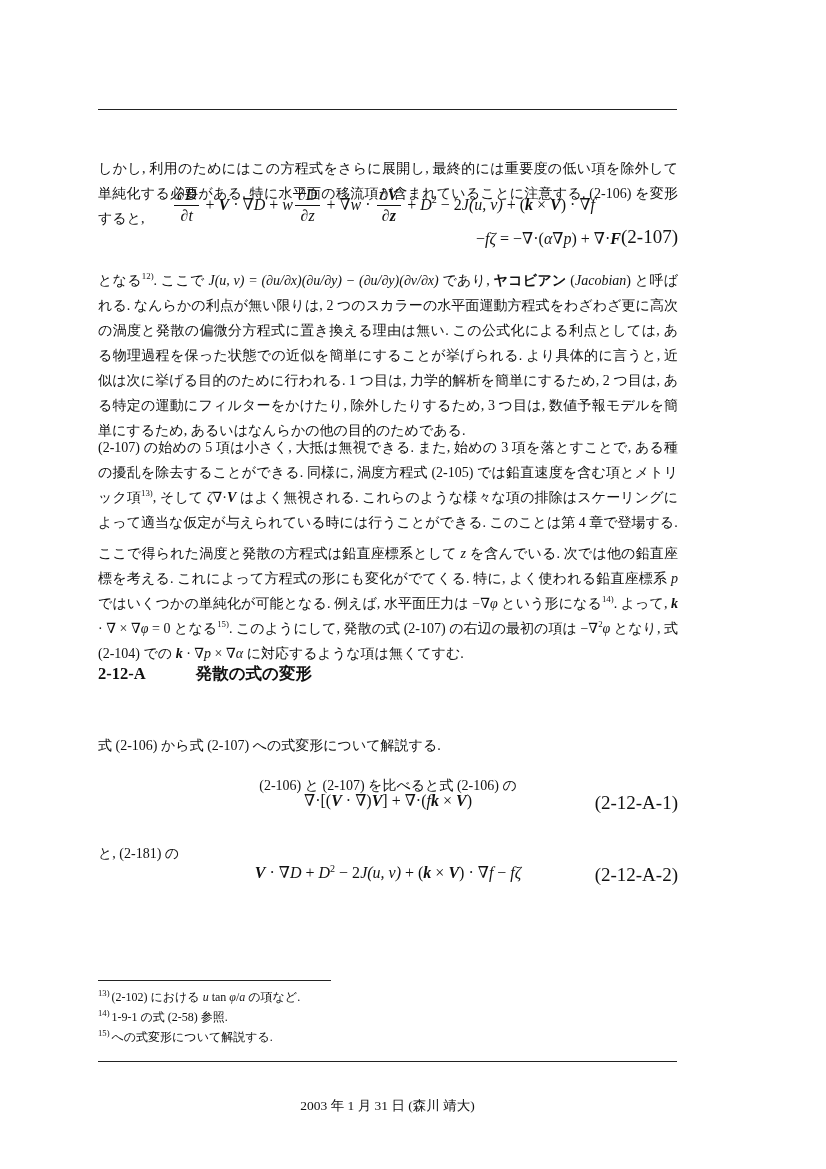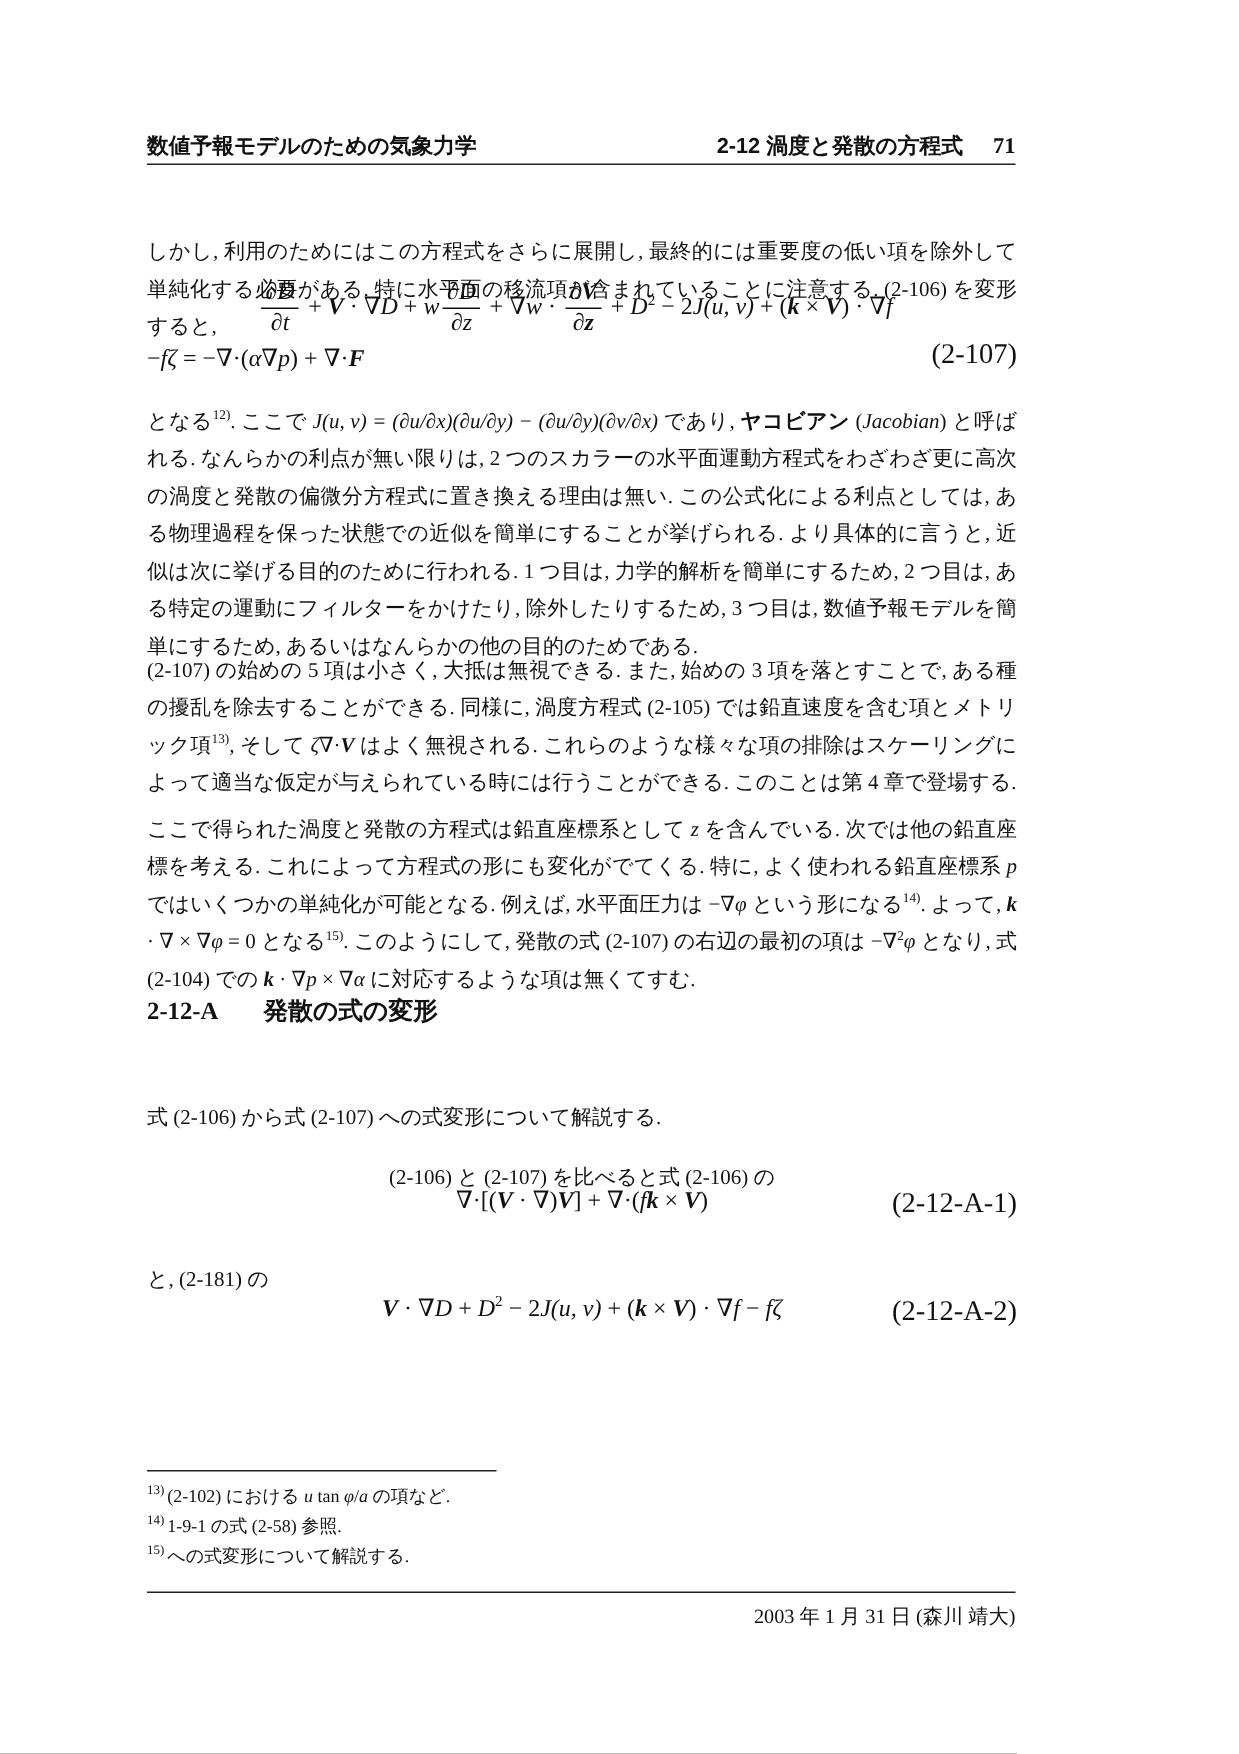--- a/index.html
+++ b/index.html
@@ -26,52 +26,46 @@
   
   .r-i{font-style:italic;}
   .r-b{font-weight:bold;}
   .r-bi{font-weight:bold;font-style:italic;}
   .r-g{font-weight:bold;font-family:"Liberation Sans","DejaVu Sans",sans-serif;}
   .r-sup{vertical-align:super;font-size:0.63em;line-height:0;}
   
   .eq{position:absolute;left:98px;width:580px;font-size:16px;}
   .eq107{top:186px;height:66px;}
   .eq107 .line1{margin-left:74px;white-space:nowrap;}
-  .eq107 .line2{padding-right:57px;margin-top:3px;white-space:nowrap;}
+  .eq107 .line2{text-align:right;padding-right:57px;margin-top:3px;white-space:nowrap;}
   .eq-label{position:absolute;right:0;font-size:19px;font-style:normal;}
   .eq107 .eq-label{bottom:4px;}
   .eq-center{text-align:center;line-height:25px;white-space:nowrap;}
   .eqA1{top:788px;} .eqA2{top:860px;}
   .eq-center .eq-label{top:2px;}
   .frac{display:inline-block;vertical-align:middle;text-align:center;margin:0 2px;line-height:1.15;}
   .frac .num{display:block;border-bottom:1px solid #111;padding:0 3px 1px 3px;}
   .frac .den{display:block;padding:1px 3px 0 3px;}
   
   .sec-head{position:absolute;left:98px;top:663px;width:580px;font-size:16.5px;font-weight:bold;}
   .sec-num{font-family:"Liberation Serif","DejaVu Serif",serif;}
-  .sec-title{font-family:"Liberation Sans","DejaVu Sans",sans-serif;margin-left:30px;}
+  .sec-title{font-family:"Liberation Sans","DejaVu Sans",sans-serif;margin-left:50px;}
   
   .fn-rule{position:absolute;left:98px;top:980px;width:233px;border-top:1px solid #222;}
   .fns{position:absolute;left:98px;top:985px;width:580px;font-size:12px;line-height:16px;}
   .fn-marker{vertical-align:super;font-size:0.72em;margin-right:2px;}
   
   .ftr-rule{position:absolute;left:98px;top:1061px;width:579px;border-top:1px solid #222;}
-  .ftr{position:absolute;left:98px;top:1068px;width:579px;text-align:right;font-size:13.5px;line-height:20px;}
+  .ftr{position:absolute;left:98px;top:1096px;width:579px;text-align:center;font-size:13.5px;line-height:20px;}
 </style>
 </head>
 <body>
 
 <div class="page">
 
-  <div class="hdr">
-    <span>数値予報モデルのための気象力学</span>
-    <span>
-      <span>2-12 渦度と発散の方程式</span><span class="hdr-pagenum">71</span>
-    </span>
-  </div>
   <div class="hdr-rule"></div>
 
   <p class="para p1"><span>しかし, 利用のためにはこの方程式をさらに展開し, 最終的には重要度の低い項を除外して単純化する必要がある. 特に水平面の移流項が含まれていることに注意する. (2-106) を変形すると,</span></p>
 
   <div class="eq eq107">
     <div class="line1"><span class="frac"><span class="num r-i">∂D</span><span class="den r-i">∂t</span></span><span> + </span><span class="r-bi">V</span><span> · ∇</span><span class="r-i">D</span><span> + </span><span class="r-i">w</span><span class="frac"><span class="num r-i">∂D</span><span class="den r-i">∂z</span></span><span> + ∇</span><span class="r-i">w</span><span> · </span><span class="frac"><span class="num r-bi">∂V</span><span class="den r-bi">∂z</span></span><span> + </span><span class="r-i">D</span><span class="r-sup">2</span><span> − 2</span><span class="r-i">J(u, v)</span><span> + (</span><span class="r-bi">k</span><span> × </span><span class="r-bi">V</span><span>) · ∇</span><span class="r-i">f</span></div>
     <div class="line2"><span>−</span><span class="r-i">fζ</span><span> = −∇·(</span><span class="r-i">α</span><span>∇</span><span class="r-i">p</span><span>) + ∇·</span><span class="r-bi">F</span></div>
     <span class="eq-label">(2-107)</span>
   </div>
 

